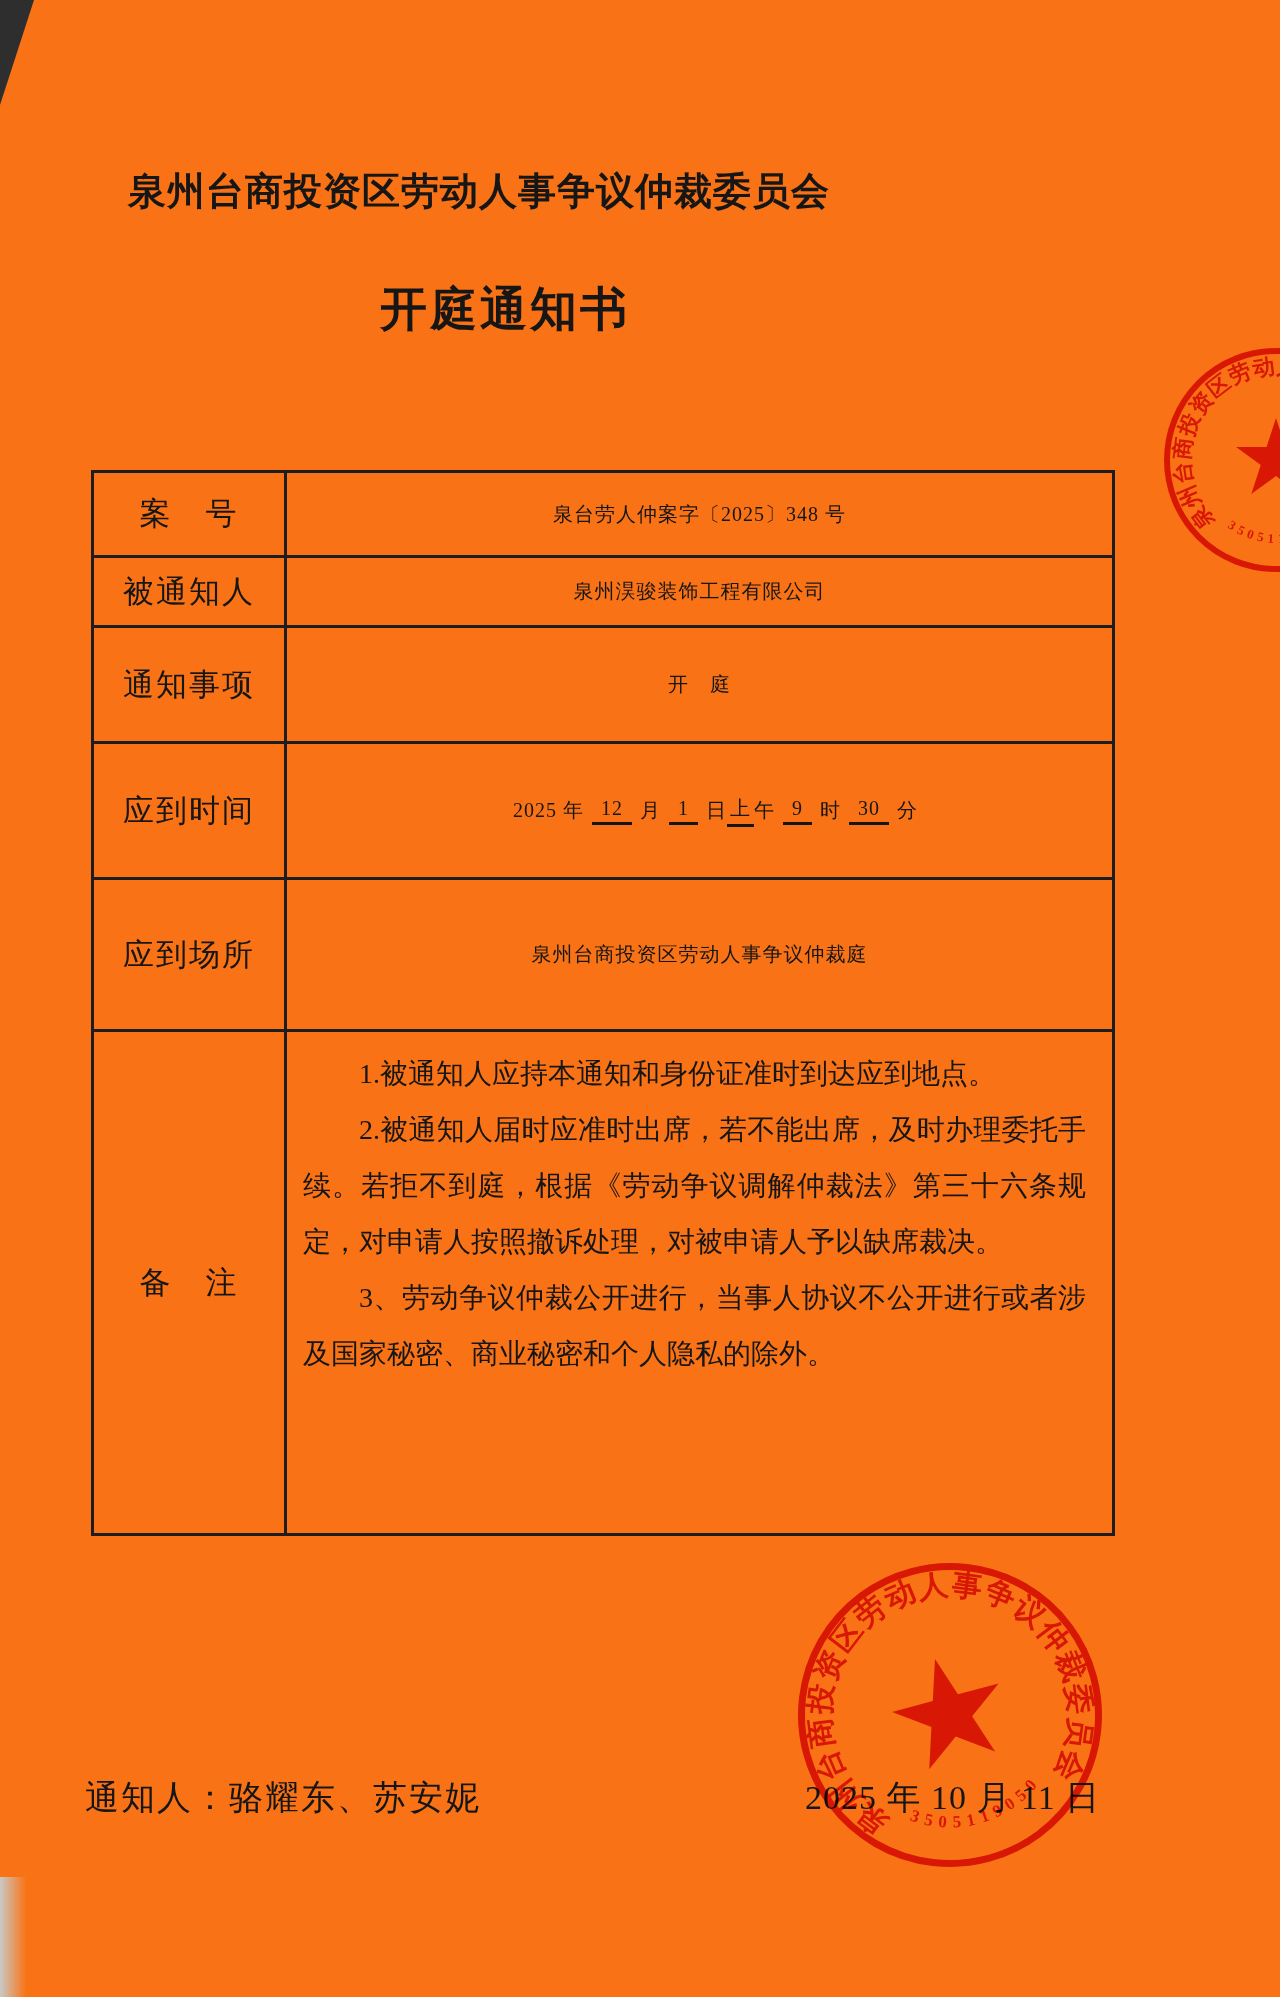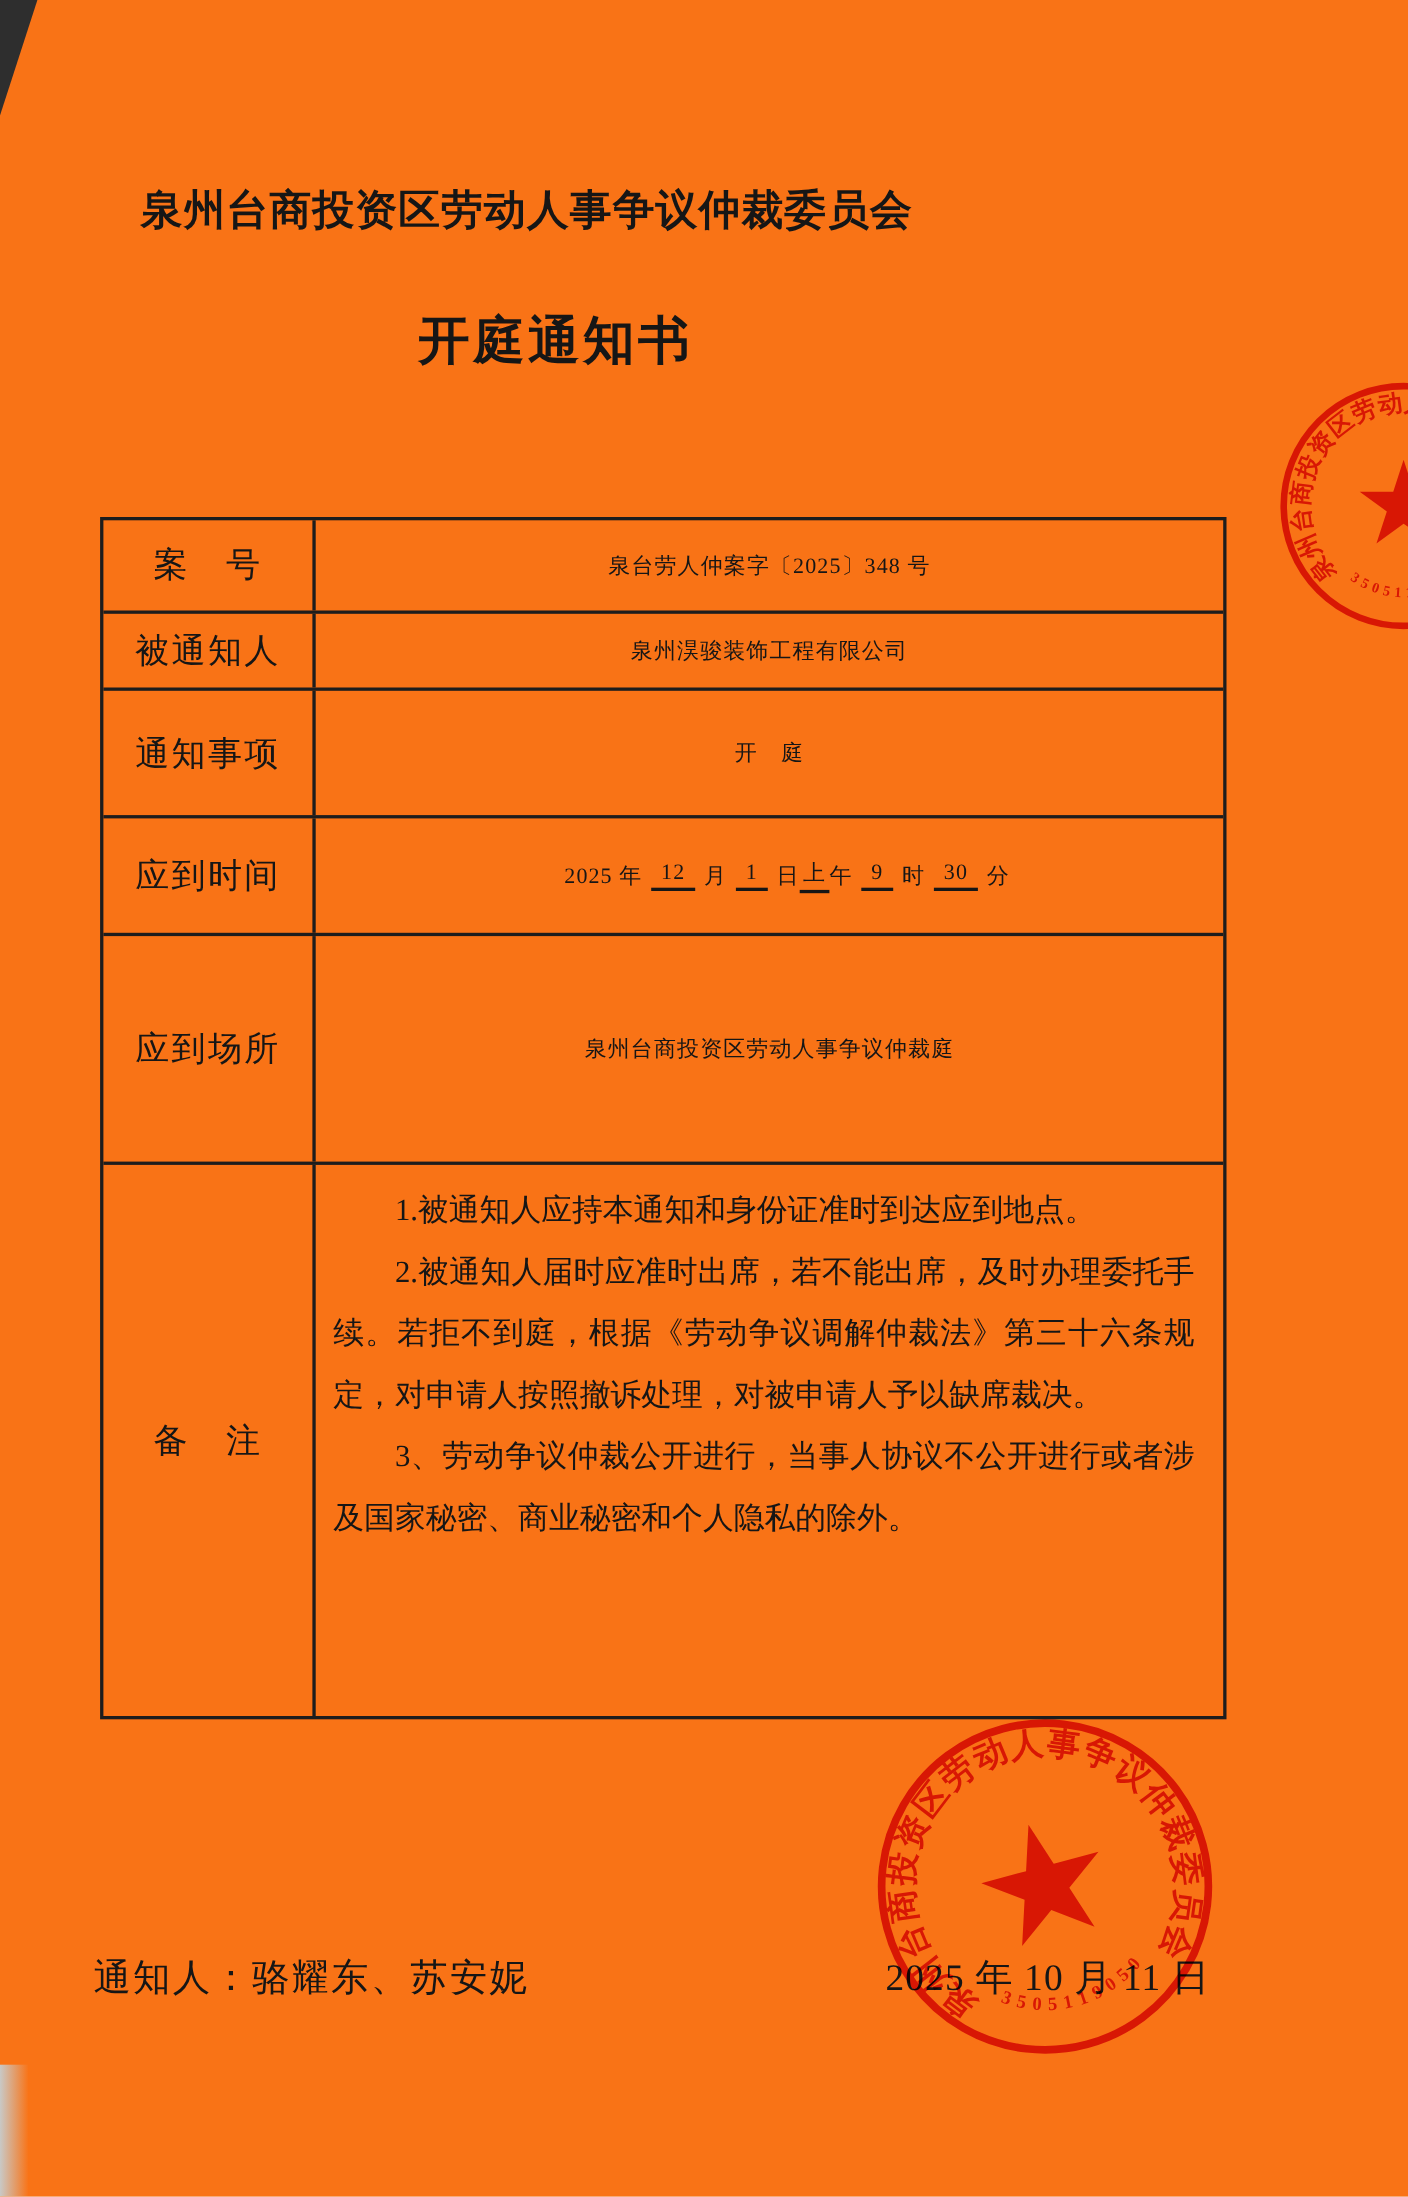--- a/index.html
+++ b/index.html
@@ -35,21 +35,21 @@
   .cell.label{
     width:193px;flex:0 0 193px;border-right:3px solid #1d1d1d;
     display:flex;align-items:center;justify-content:center;
     font-size:31px;letter-spacing:2px;text-align:right;
   }
   .cell.value{
     flex:1;display:flex;align-items:center;justify-content:center;
     font-size:20px;letter-spacing:1px;text-align:center;
   }
   .r1{height:85px;} .r2{height:109px;} .r3{height:70px;}
-  .r4{height:116px;} .r5{height:107px;gap:32px;} .r6{height:208px;} .r7{height:501px;}
+  .r4{height:116px;} .r5{height:136px;gap:32px;} .r6{height:152px;} .r7{height:501px;}
   
   .t-part{margin:0 5px;white-space:nowrap;}
   .t-fill{
     margin:0 3px;padding:0 9px 2px 9px;border-bottom:3px solid #161616;white-space:nowrap;
   }
   .no-r{margin-right:0;padding-right:0;}
   .no-l{margin-left:0;padding-left:0;}
   .t-fill.tight{margin:0;padding:0 3px 2px 3px;}
   
   .cell.remarks{

